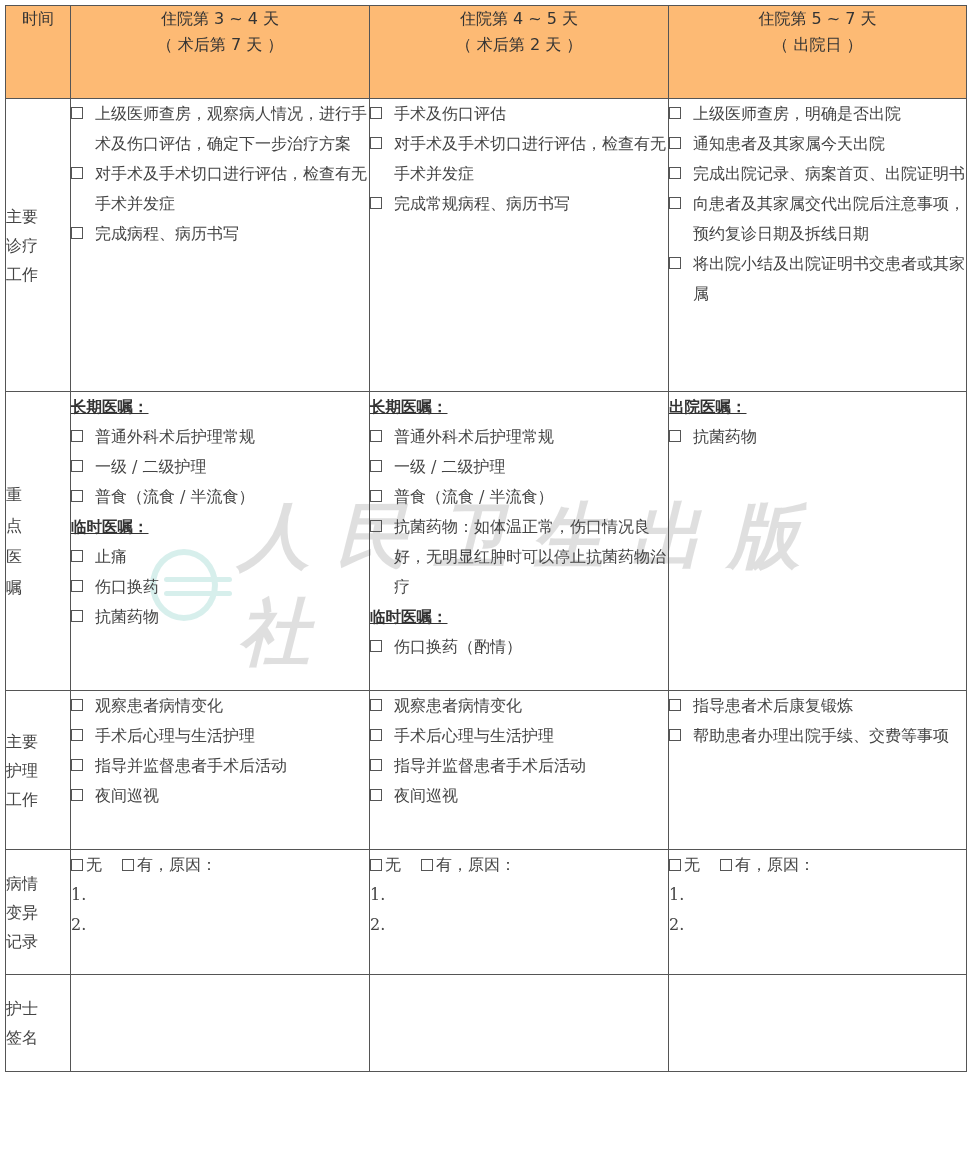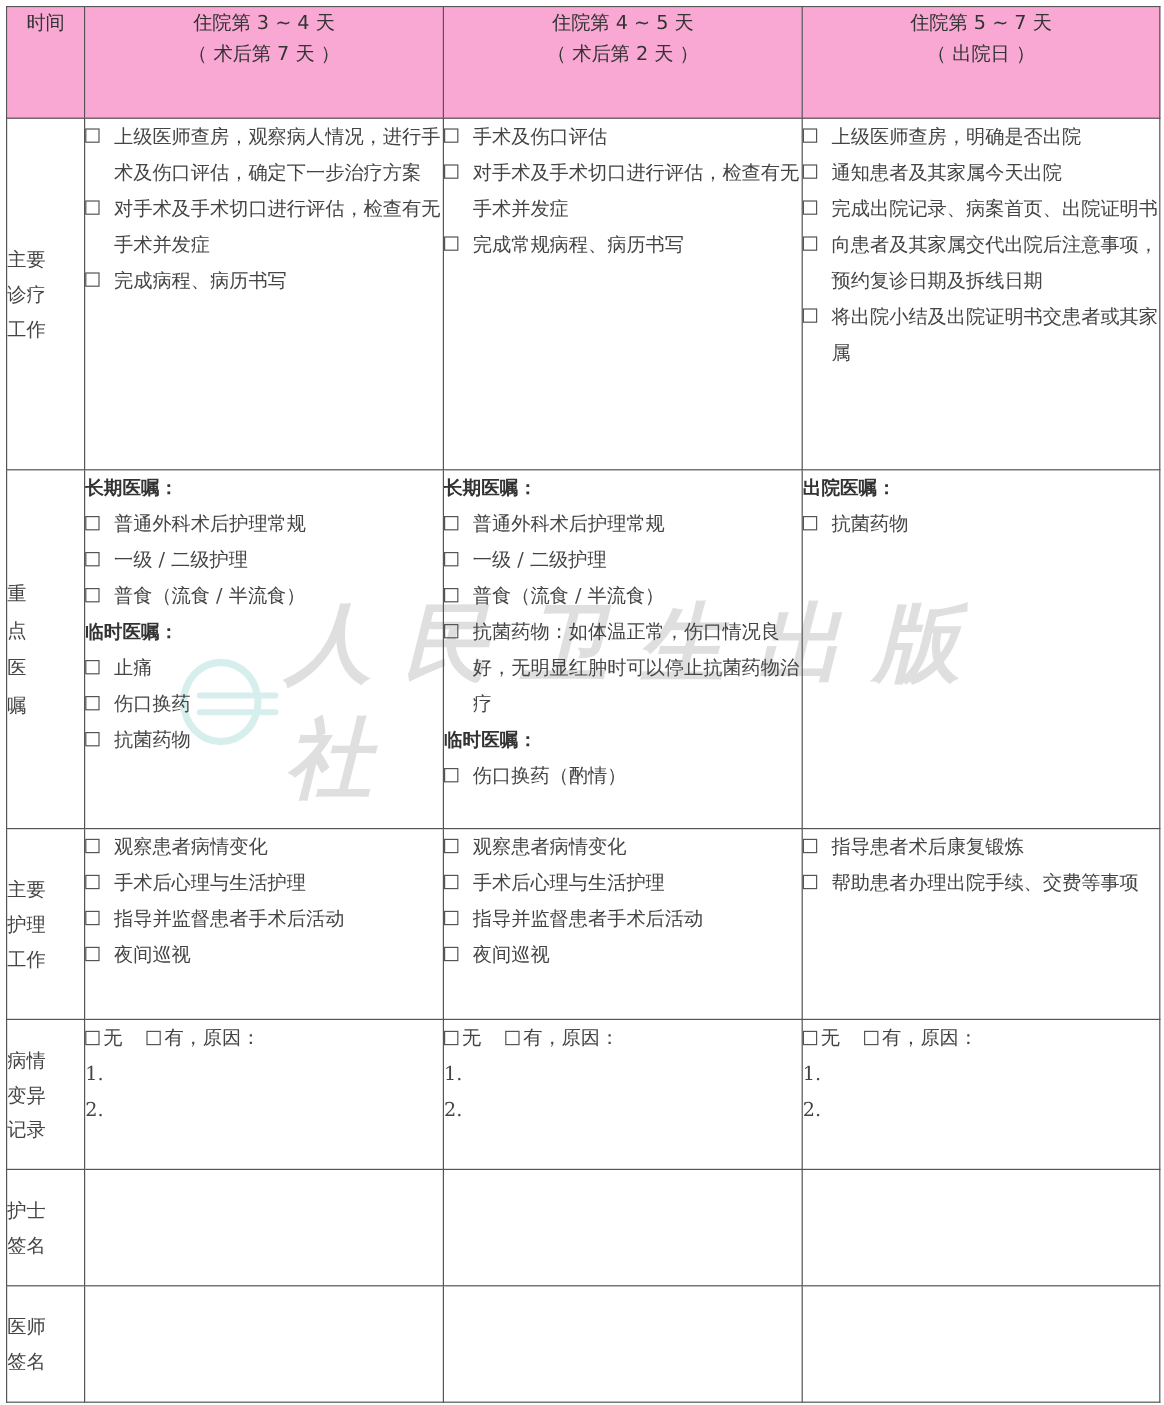--- a/index.html
+++ b/index.html
@@ -1,26 +1,26 @@
 <!DOCTYPE html>
 <html><head>
 <meta charset="utf-8">
 <style>
   html, body { margin: 0; padding: 0; background: #ffffff; }
   body { width: 970px; height: 1171px; position: relative; overflow: hidden; font-family: "DejaVu Serif", "Liberation Serif", serif; color: #333; }
   table.pathway { position: absolute; left: 5px; top: 5px; width: 961px; border-collapse: collapse; table-layout: fixed; }
   table.pathway td, table.pathway th { border: 1.5px solid #555; vertical-align: top; padding: 0; }
   col.c0 { width: 65px; } col.c1 { width: 299px; } col.c2 { width: 299px; } col.c3 { width: 298px; }
-  thead th { background: #f9a8d4; height: 92px; font-family: "DejaVu Sans", "Liberation Sans", sans-serif; font-weight: normal; font-size: 16px; color: #333; vertical-align: middle; text-align: center; line-height: 26px; }
+  thead th { background: #fdba74; height: 92px; font-family: "DejaVu Sans", "Liberation Sans", sans-serif; font-weight: normal; font-size: 16px; color: #333; vertical-align: middle; text-align: center; line-height: 26px; }
   .rowhead { text-align: left; vertical-align: middle !important; font-size: 16px; line-height: 29px; color: #444; }
   .rowhead.vert { line-height: 31px; }
   .cell { padding: 18px 8px 10px 12px; font-size: 16px; line-height: 30px; color: #444; margin-left: 48px; }
   .item { position: relative; padding-left: 24px; }
   .box { position: absolute; left: 0; top: 8px; width: 12px; height: 12px; border: 1.2px solid #555; box-sizing: border-box; }
-  .subhead { font-family: "DejaVu Sans", "Liberation Sans", sans-serif; font-weight: bold; font-size: 15.5px; color: #333; }
+  .subhead { font-family: "DejaVu Sans", "Liberation Sans", sans-serif; font-weight: bold; font-size: 15.5px; color: #333; text-decoration: underline; }
   .var-line { display: flex; gap: 20px; }
   .inl { display: inline-flex; align-items: center; }
   .inl .b { width: 12px; height: 12px; border: 1.2px solid #555; display: inline-block; margin-right: 3px; box-sizing: border-box; }
   tr.r1 td { height: 292px; }
   tr.r2 td { height: 298px; }
   tr.r3 td { height: 158px; }
   tr.r4 td { height: 124px; }
   tr.r5 td { height: 96px; }
   tr.r6 td { height: 96px; }
   .watermark { position: absolute; left: 150px; top: 535px; width: 730px; height: 100px; pointer-events: none; opacity: 0.18; display: flex; align-items: center; gap: 20px; }
@@ -197,23 +197,14 @@
     <tr class="r5">
       <td class="rowhead">
         <div>护士</div>
         <div>签名</div>
       </td>
       <td></td>
       <td></td>
       <td></td>
     </tr>
 
-    <tr class="r6">
-      <td class="rowhead">
-        <div>医师</div>
-        <div>签名</div>
-      </td>
-      <td></td>
-      <td></td>
-      <td></td>
-    </tr>
   </tbody>
 </table>
 
 </body></html>

